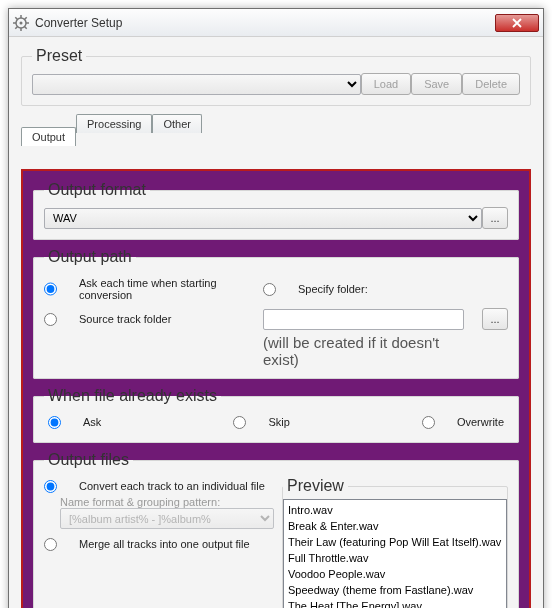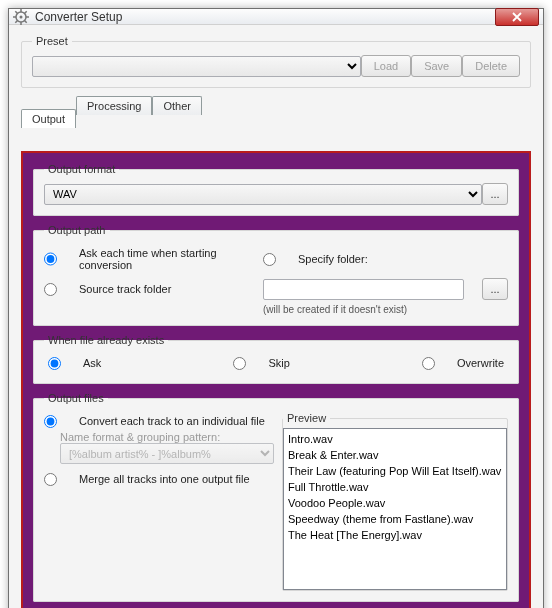--- a/index.html
+++ b/index.html
@@ -1,45 +1,45 @@
 <!DOCTYPE html>
 <html><head>
 <meta charset="utf-8">
 <style>
 * { box-sizing: border-box; font-family: "Segoe UI", Tahoma, sans-serif; font-size: 11px; }
 body { margin: 0; background: #fff; padding: 8px; }
 .window { width: 536px; border: 1px solid #707070; box-shadow: 0 0 8px rgba(0,0,0,0.3); background: #fff; }
-.titlebar { height: 16px; background: linear-gradient(#fdfdfd, #e9ecf0); display: flex; align-items: center; padding: 0 4px; border-bottom: 1px solid #d0d0d0; }
+.titlebar { height: 28px; background: linear-gradient(#fdfdfd, #e9ecf0); display: flex; align-items: center; padding: 0 4px; border-bottom: 1px solid #d0d0d0; }
 .titlebar .gear { width: 16px; height: 16px; margin-right: 6px; }
 .titlebar .title { flex: 1; color: #333; font-size: 12px; }
 .titlebar .close { width: 44px; height: 18px; background: linear-gradient(#e59a97, #c9302c); border: 1px solid #8b1a1a; border-radius: 2px; color: #fff; display: flex; align-items: center; justify-content: center; font-size: 10px; cursor: pointer; }
 .body { padding: 10px 12px 12px; background: #f4f4f4; }
 fieldset { border: 1px solid #d6d6d6; border-radius: 2px; margin: 0 0 8px; padding: 8px 10px 10px; background: #f4f4f4; }
-fieldset > legend { padding: 0 4px; color: #333; font-size: 11px; }
+fieldset > legend { padding: 0 4px; color: #333; font-size: 16px; }
 .row { display: flex; align-items: center; }
 .btn { background: linear-gradient(#fafafa, #e6e6e6); border: 1px solid #acacac; border-radius: 3px; padding: 2px 12px; height: 22px; color: #333; cursor: pointer; }
 .btn:disabled { color: #a0a0a0; cursor: default; }
 .btn.primary { border-color: #3c7fb1; box-shadow: 0 0 2px #6fb7e8; }
 select, input[type=text] { border: 1px solid #abadb3; background: #fff; height: 21px; padding: 1px 4px; border-radius: 2px; }
 select { background: linear-gradient(#f7f7f7,#e8e8e8); }
 .tabs { position: relative; margin-top: 4px; }
 .tabstrip { display: flex; position: relative; z-index: 2; }
 .tab { border: 1px solid #919b9c; border-bottom: none; background: linear-gradient(#fafafa,#eceef0); padding: 3px 10px; margin-right: 0px; border-radius: 2px 2px 0 0; cursor: pointer; color: #333; }
 .tab.active { background: #fff; position: relative; top: 13px; }
 .tabpanel { border: 2px solid #b91c1c; background: #701a75; padding: 10px; margin-top: 36px; }
 .radio-row { display: flex; gap: 22px; padding: 3px 0; }
 .radio-row input[type=radio] { margin: 0; }
 .radio-label { color: #222; }
 .disabled-text { color: #9a9a9a; }
 .preview-box { border: 1px solid #828790; background: #fff; height: 162px; overflow: auto; padding: 2px 4px; line-height: 16px; position: relative; }
 .preview-box .item { white-space: nowrap; }
 .footer { display: flex; align-items: flex-start; padding-top: 8px; }
 .footer .spacer { flex: 1; }
 .small-btn { width: 26px; padding: 0; text-align: center; }
-.hint { color: #555; font-size: 10px; }
+.hint { color: #555; font-size: 15px; }
 .grid-path { display: grid; grid-template-columns: 1fr 1fr auto; gap: 4px 18px; align-items: center; }
 .grid-exists { display: flex; justify-content: space-between; padding: 0 4px; }
 .files-grid { display: grid; grid-template-columns: 230px 1fr; gap: 8px; }
 </style>
 </head>
 <body>
 
 <div class="window">
   <div class="titlebar">
     <svg class="gear" viewBox="0 0 16 16">

